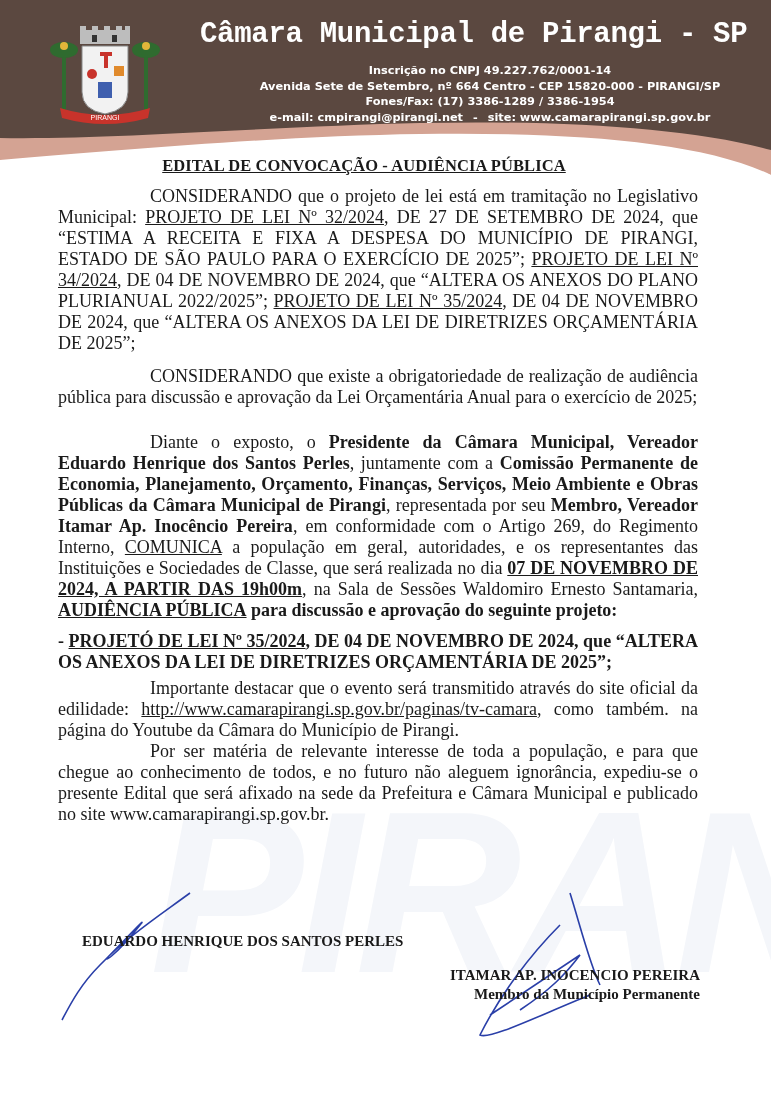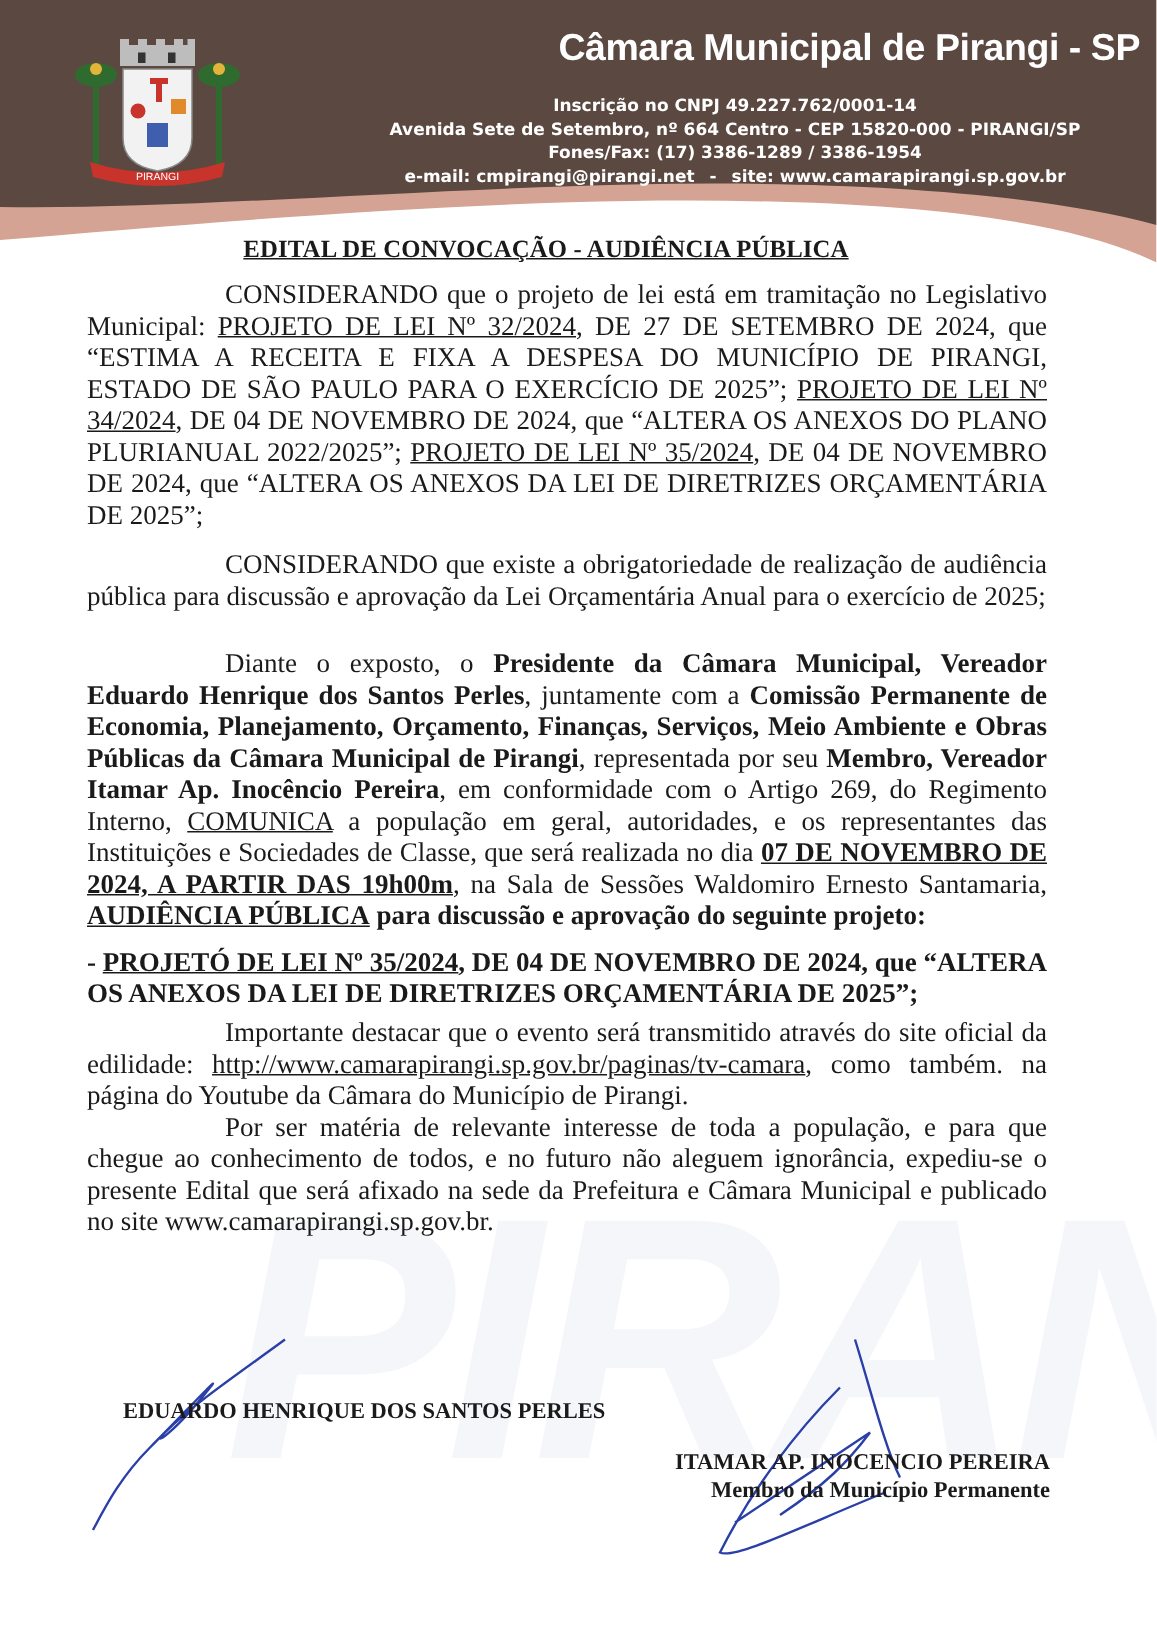--- a/index.html
+++ b/index.html
@@ -1,20 +1,20 @@
 <!DOCTYPE html>
 <html><head>
 <meta charset="utf-8">
 <style>
   html, body { margin:0; padding:0; background:#ffffff; }
   body { width:771px; height:1099px; position:relative; overflow:hidden; font-family:"Liberation Serif", serif; color:#1a1a1a; }
   .header { position:absolute; left:0; top:0; width:771px; height:175px; }
   .header svg.bg { position:absolute; left:0; top:0; }
   .logo { position:absolute; left:40px; top:22px; width:130px; height:110px; }
-  .h-title { position:absolute; left:200px; top:18px; width:560px; text-align:right; font-family:Liberation Sans, sans-serif; font-weight:bold; color:#ffffff; font-size:25px; letter-spacing:-0.3px; }
+  .h-title { position:absolute; left:200px; top:18px; width:560px; text-align:left; font-family:Liberation Mono, monospace; font-weight:bold; color:#ffffff; font-size:29px; letter-spacing:-0.3px; }
   .h-info { position:absolute; left:200px; top:63px; width:580px; text-align:center; font-family:"DejaVu Sans", sans-serif; color:#ffffff; font-size:11.3px; line-height:15.5px; font-weight:bold; }
   .h-info span { display:block; white-space:nowrap; }
   .h-info .contact .sep { display:inline; margin:0 10px; }
   .watermark { position:absolute; left:150px; top:760px; font-family:"Liberation Sans", sans-serif; font-weight:bold; font-size:230px; color:#f4f6fa; letter-spacing:-6px; font-style:italic; }
   .doc-title { position:absolute; left:0; top:156px; width:728px; text-align:center; font-weight:bold; font-size:16.5px; text-decoration:underline; letter-spacing:0.1px; }
   .body-text { position:absolute; left:58px; top:186px; width:640px; font-size:18px; line-height:21px; text-align:justify; }
   .body-text p { margin:0; }
   .indent { text-indent:92px; }
   .u { text-decoration:underline; }
   .b { font-weight:bold; }

